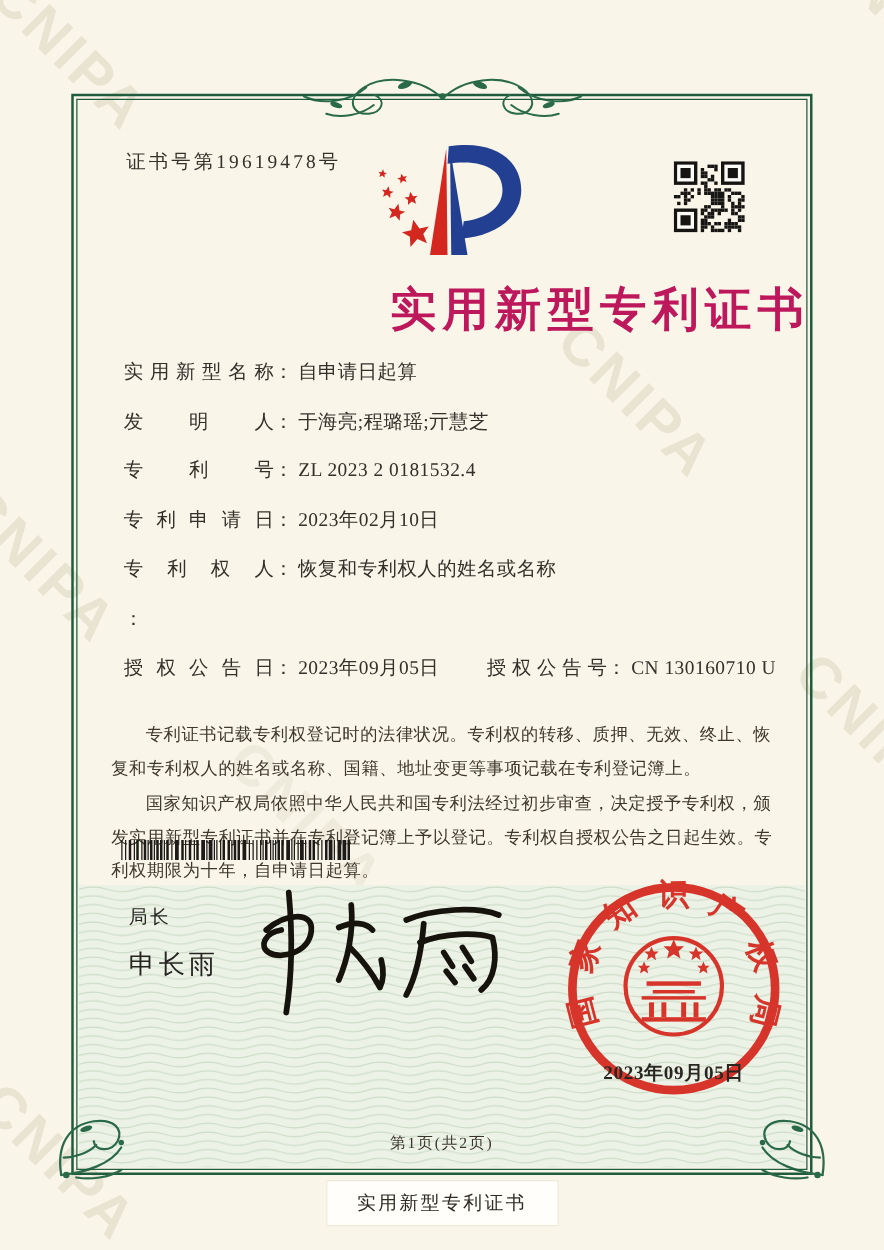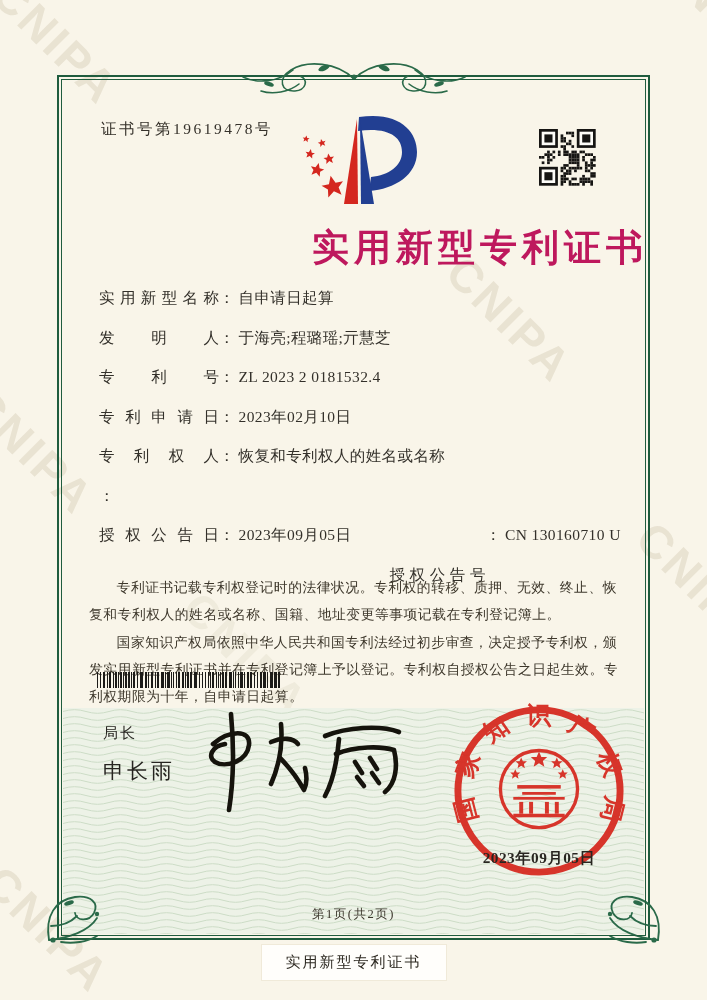--- a/index.html
+++ b/index.html
@@ -37,21 +37,21 @@
   .logo{position:absolute;left:236px;top:30px;}
   .qr{position:absolute;left:480px;top:52px;width:58px;height:58px;}
   .title{
     position:absolute;left:0;right:0;top:146px;text-align:right;
     font-size:37px;font-weight:bold;letter-spacing:5px;color:#be185d;
   }
   
   .rows{position:absolute;left:40px;top:208px;width:528px;display:flex;flex-direction:column;gap:14.5px;font-size:15.5px;color:#33302a;}
   .row{display:flex;align-items:flex-start;line-height:25px;}
   .lbl{display:inline-block;width:120px;text-align:justify;text-align-last:justify;flex:none;}
-  .lbl-sm{display:inline-block;width:96px;text-align:justify;text-align-last:justify;flex:none;margin-left:38px;margin-top:40px;}
+  .lbl-sm{display:inline-block;width:96px;text-align:justify;text-align-last:justify;flex:none;margin-left:38px;}
   .colon{flex:none;margin-right:4px;}
   .val{letter-spacing:0.4px;}
   .val.wrap{width:380px;}
   
   .paras{position:absolute;left:30px;top:497px;width:537px;font-size:13.8px;line-height:27px;color:#3e382c;}
   .paras p{margin:0 0 1px 0;text-indent:2em;letter-spacing:0.5px;}
   
   .barcode{position:absolute;left:38px;bottom:250px;width:188px;height:16px;display:flex;align-items:stretch;}
   .barcode i{display:block;background:#1c1b18;}
   .signer{position:absolute;left:44px;bottom:153px;font-family:"Liberation Sans","DejaVu Sans",sans-serif;color:#262420;}

